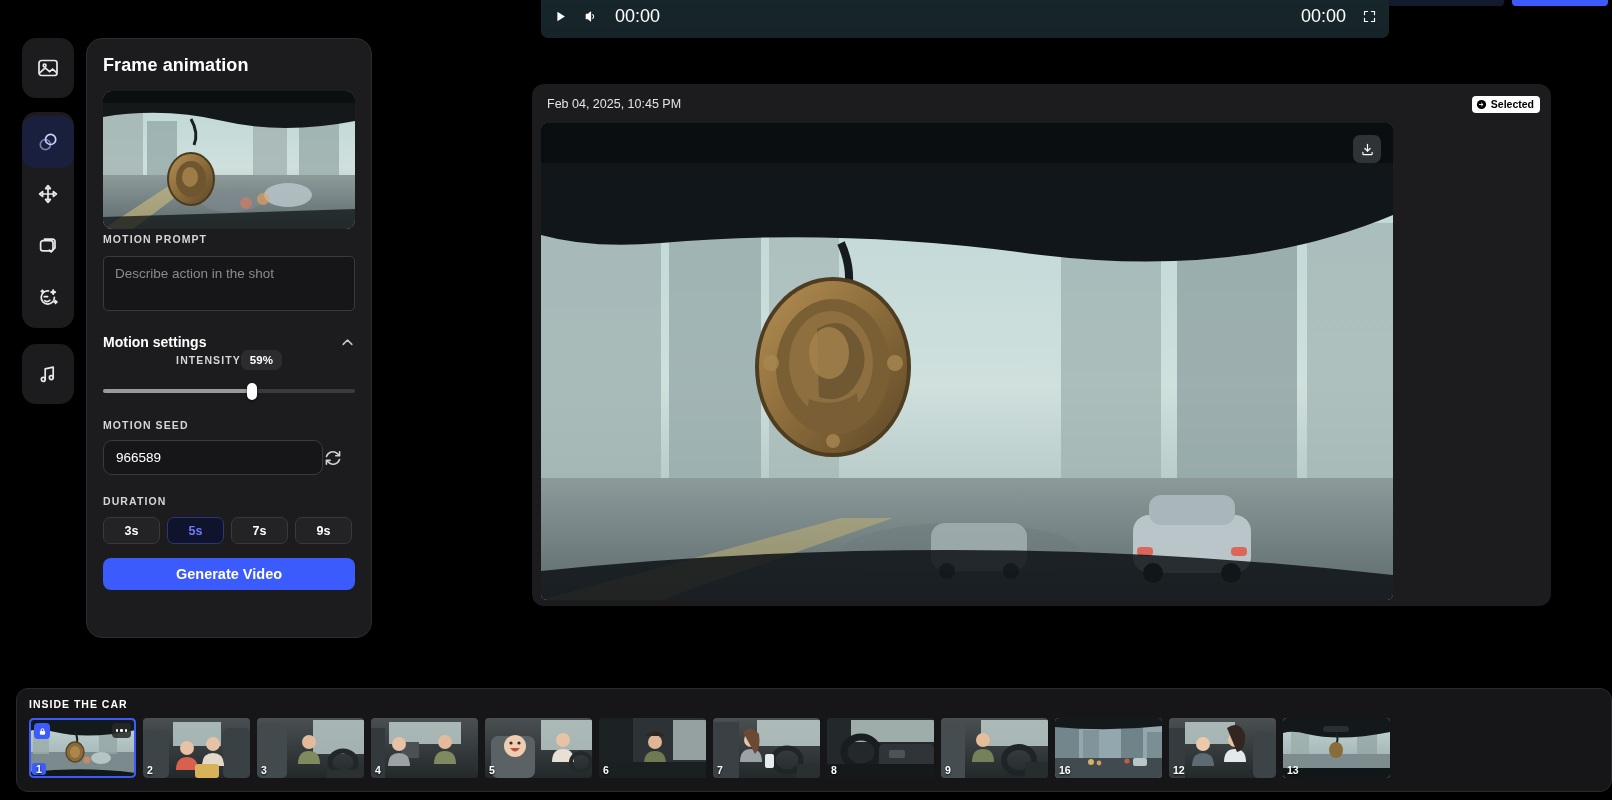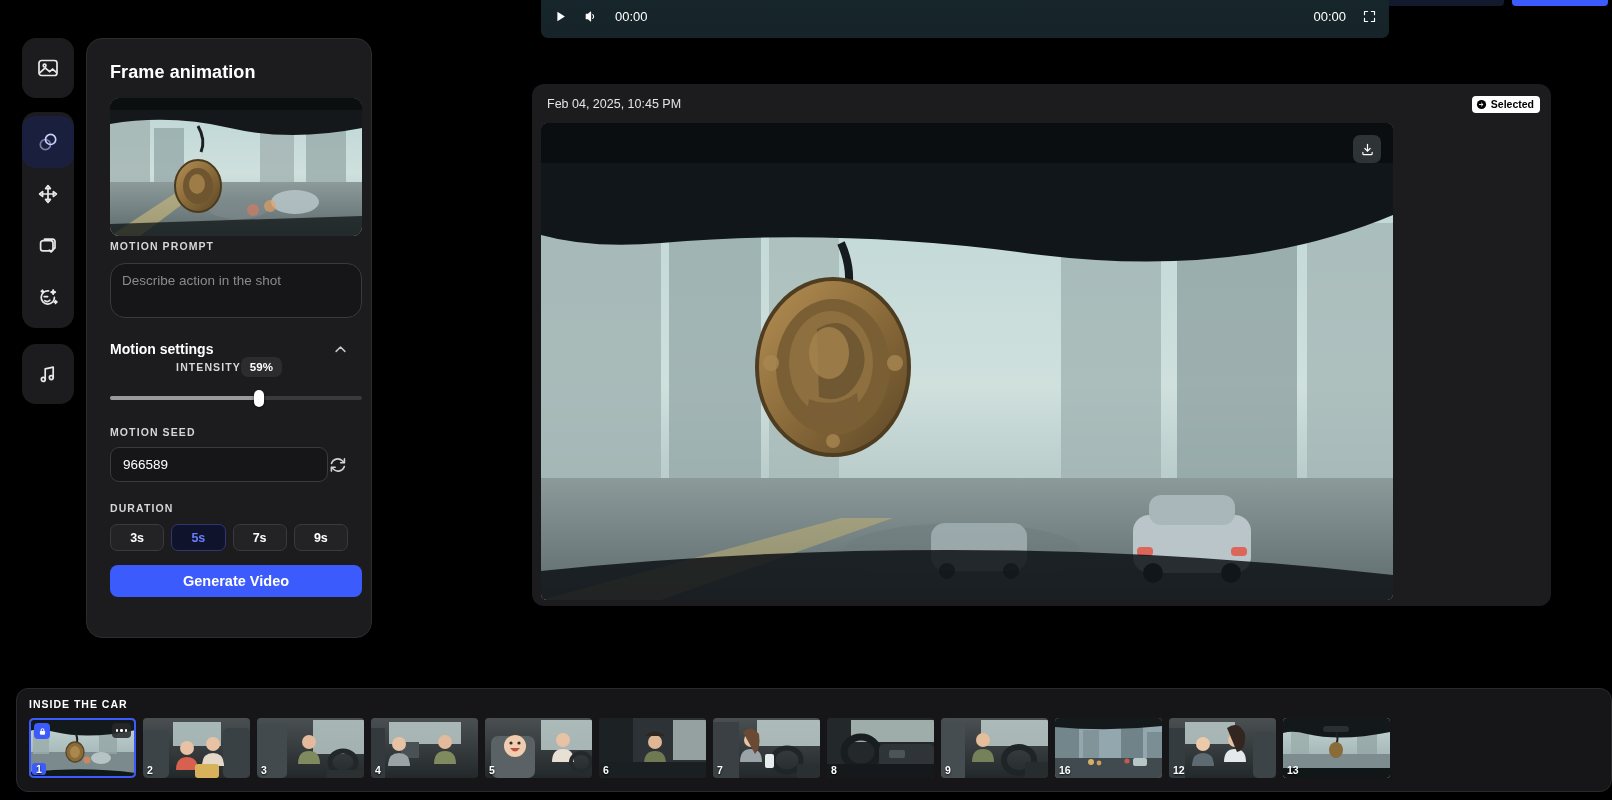--- a/index.html
+++ b/index.html
@@ -36,41 +36,41 @@
   .rail-btn.active svg { color: #c9d2ff; }
   .rail-btn svg { color: #e8e8ea; }
 
   
   .panel {
     position: absolute; left: 86px; top: 38px;
     width: 286px; height: 600px;
     background: #1c1c1e;
     border: 1px solid #2c2c2e;
     border-radius: 16px;
-    padding: 23px;
+    padding: 16px;
   }
   .panel-title { font-size: 18px; font-weight: bold; color:#fff; letter-spacing: .1px; }
   .panel-thumb {
     margin-top: 15px;
     width: 252px; height: 138px;
     border-radius: 9px;
     overflow: hidden;
     position: relative;
   }
   .section-label {
     font-size: 10.5px; font-weight: bold; letter-spacing: 1.1px;
     color: #d6d6d8; text-transform: uppercase;
   }
   .mp-label { margin-top: 20px; }
   .prompt-box {
     margin-top: 9px;
     width: 252px; height: 55px;
     background: #161618;
     border: 1px solid #3a3a3c;
-    border-radius: 15px;
+    border-radius: 5px;
     padding: 9px 11px;
     font-size: 13.5px;
     color: #8a8a8e;
     font-family: "Liberation Sans", sans-serif;
     resize: none;
     outline: none;
   }
   .prompt-box::placeholder { color:#8a8a8e; }
 
   .settings-row {
@@ -131,21 +131,21 @@
   
   .player-bar {
     position:absolute; left: 541px; top: -6px;
     width: 848px; height: 44px;
     background: linear-gradient(180deg,#17262b 0%, #13202400 100%), #16242a;
     border-radius: 0 0 7px 7px;
     display:flex; align-items:center; padding: 0 12px;
   }
   .pb-left { display:flex; align-items:center; gap: 16px; }
   .pb-right { margin-left:auto; display:flex; align-items:center; gap: 16px; }
-  .pb-time { font-size: 13px; color:#fff; font-weight:500; }
+  .pb-time { font-size: 18px; color:#fff; font-weight:500; }
   .pb-ico { width:15px; height:15px; color:#fff; cursor:pointer; }
 
   
   .preview-card {
     position:absolute; left: 532px; top: 84px;
     width: 1019px; height: 522px;
     background: #1c1c1e;
     border-radius: 12px;
     padding: 9px;
   }

